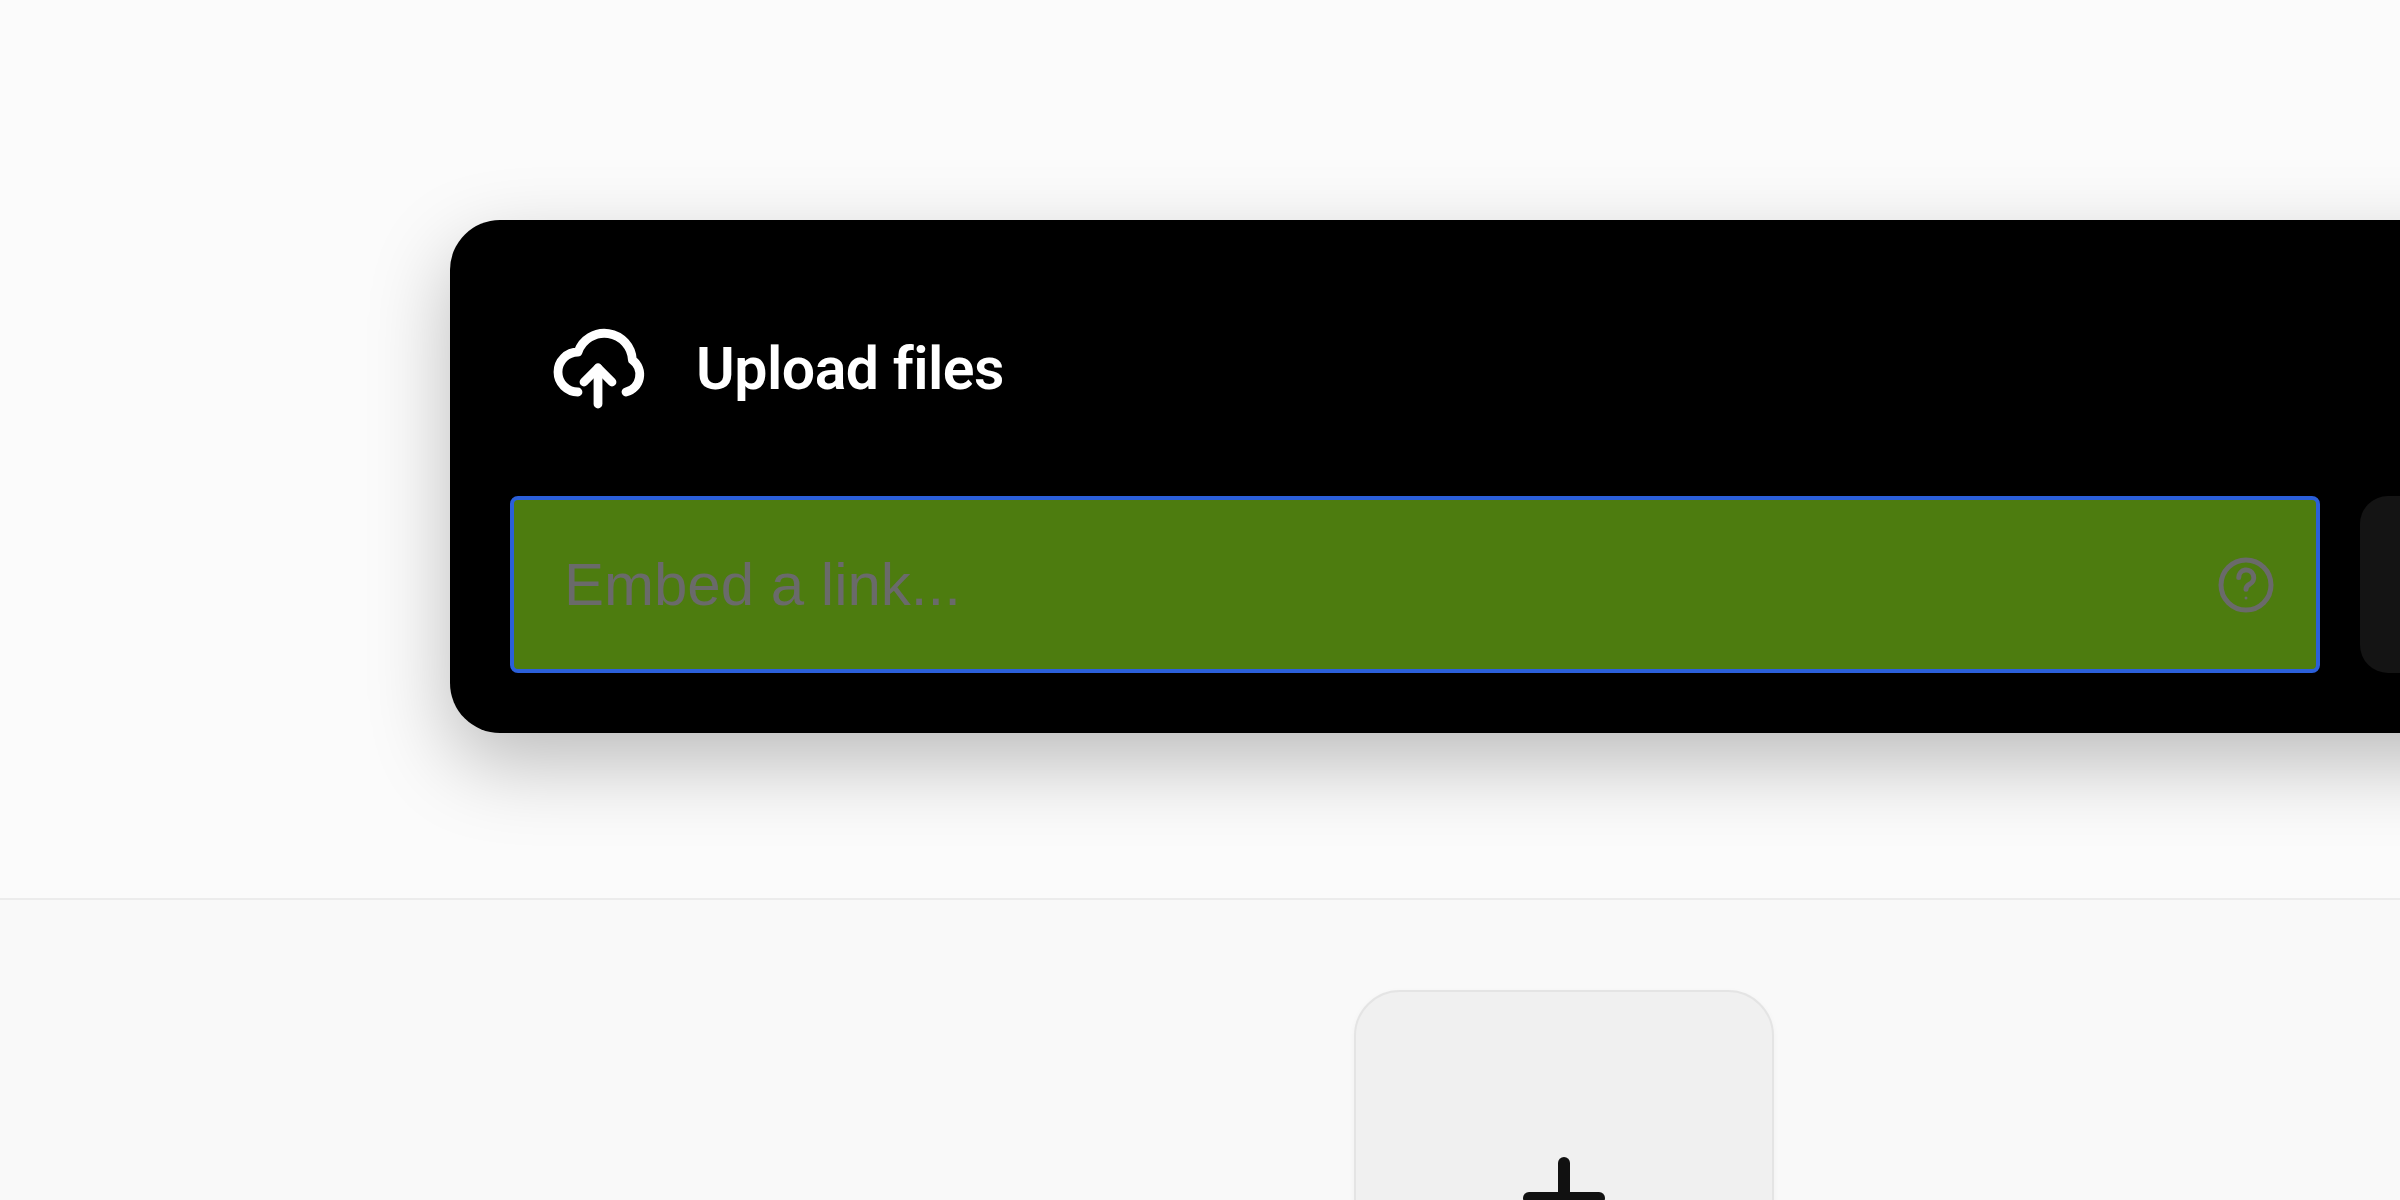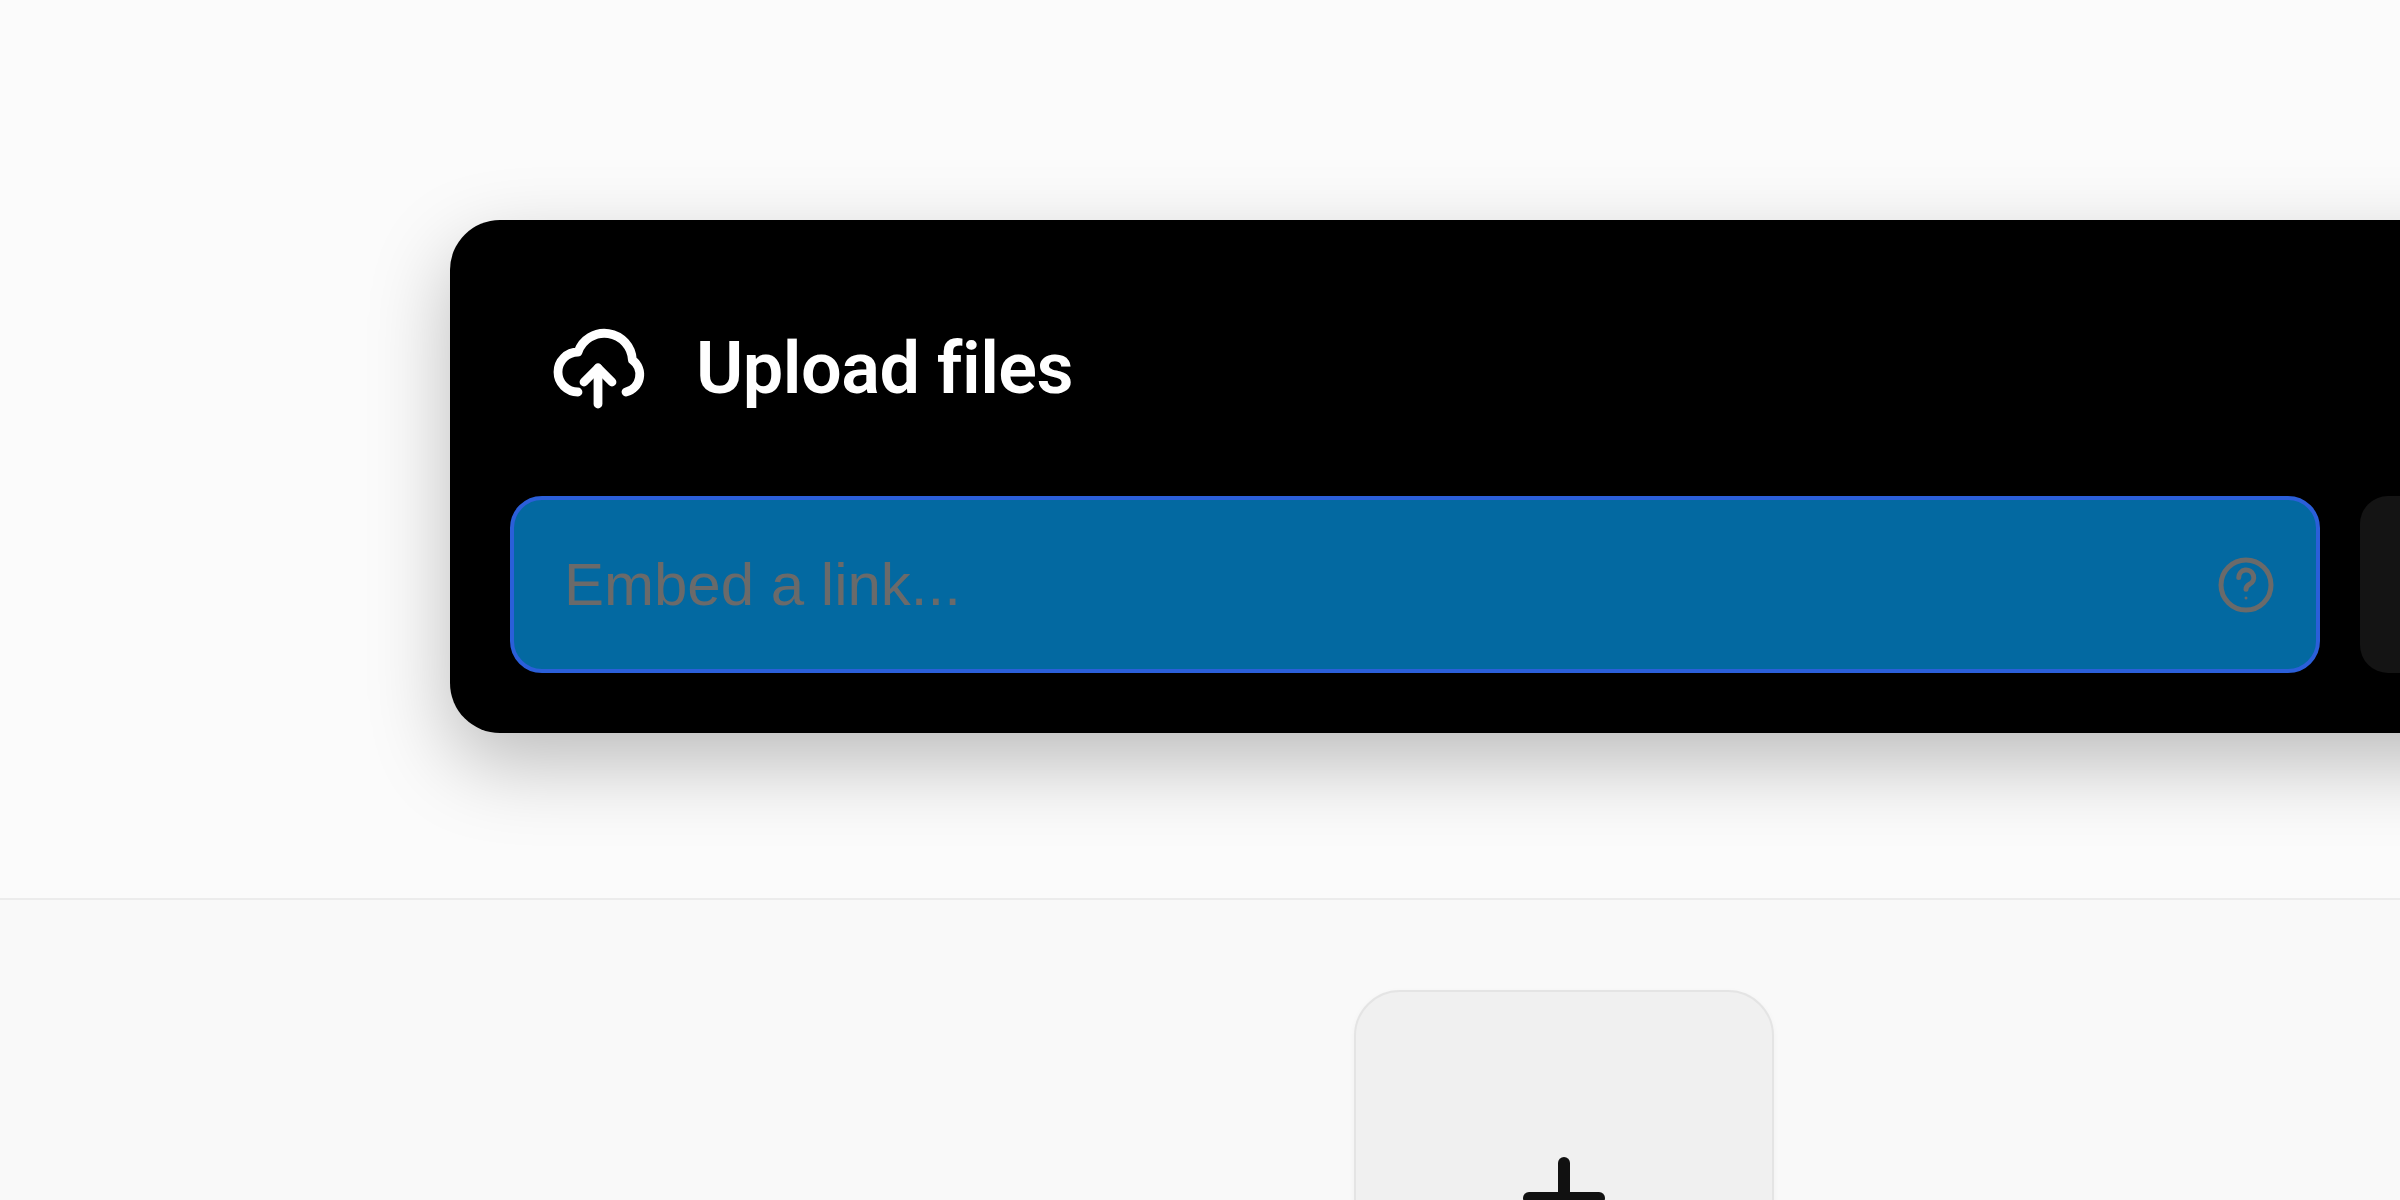--- a/index.html
+++ b/index.html
@@ -34,35 +34,35 @@
       gap: 50px;
       padding: 40px 40px 80px 40px;
     }
     .upload-header .icon-wrap {
       display: inline-flex;
       align-items: center;
       justify-content: center;
     }
     .upload-header h1 {
       color: #fff;
-      font-size: 72px;
+      font-size: 59px;
       font-weight: 600;
       letter-spacing: -0.5px;
     }
     .input-row {
       display: flex;
       align-items: stretch;
       gap: 40px;
     }
     .embed-input-wrap {
       flex: 1;
       position: relative;
-      background: #0369a1;
+      background: #4d7c0f;
       border: 4px solid #2b5fd9;
-      border-radius: 32px;
+      border-radius: 8px;
       display: flex;
       align-items: center;
       padding: 50px 140px 50px 50px;
     }
     .embed-input {
       flex: 1;
       background: transparent;
       border: none;
       outline: none;
       color: #fff;

